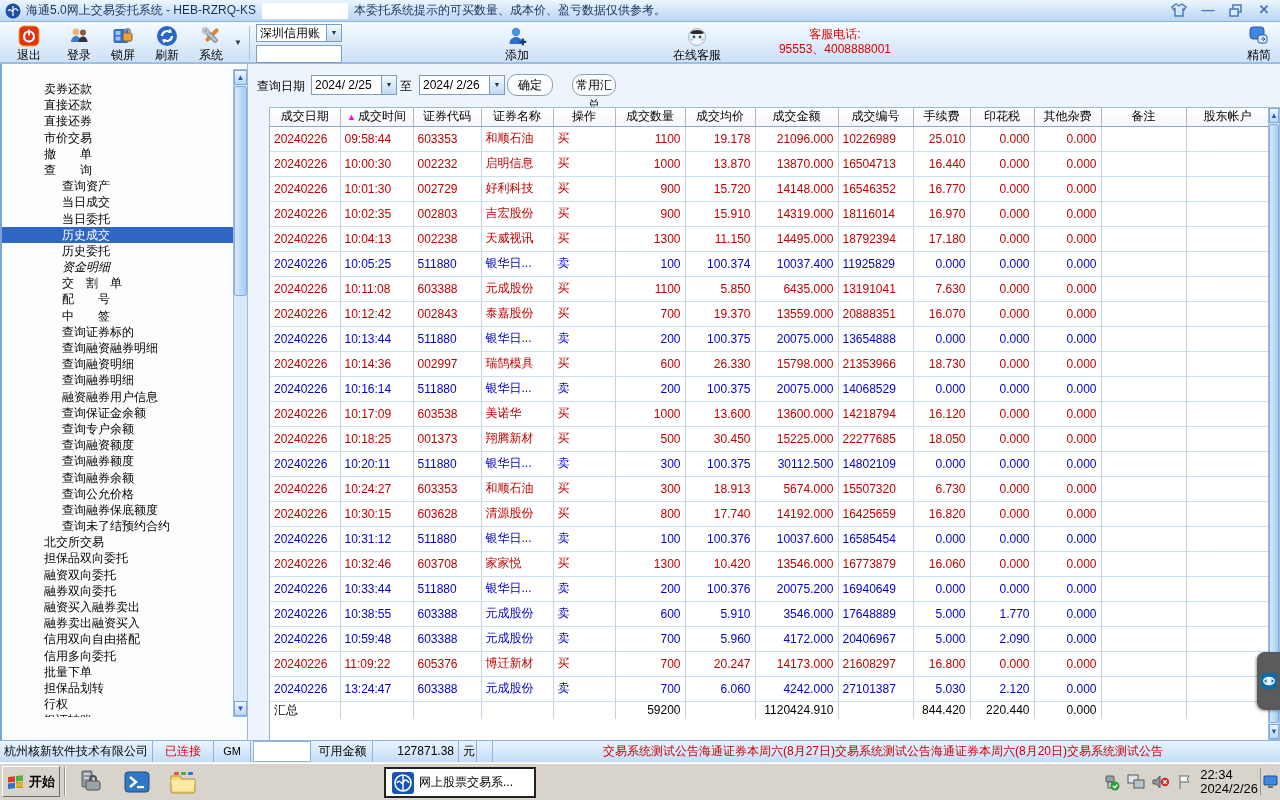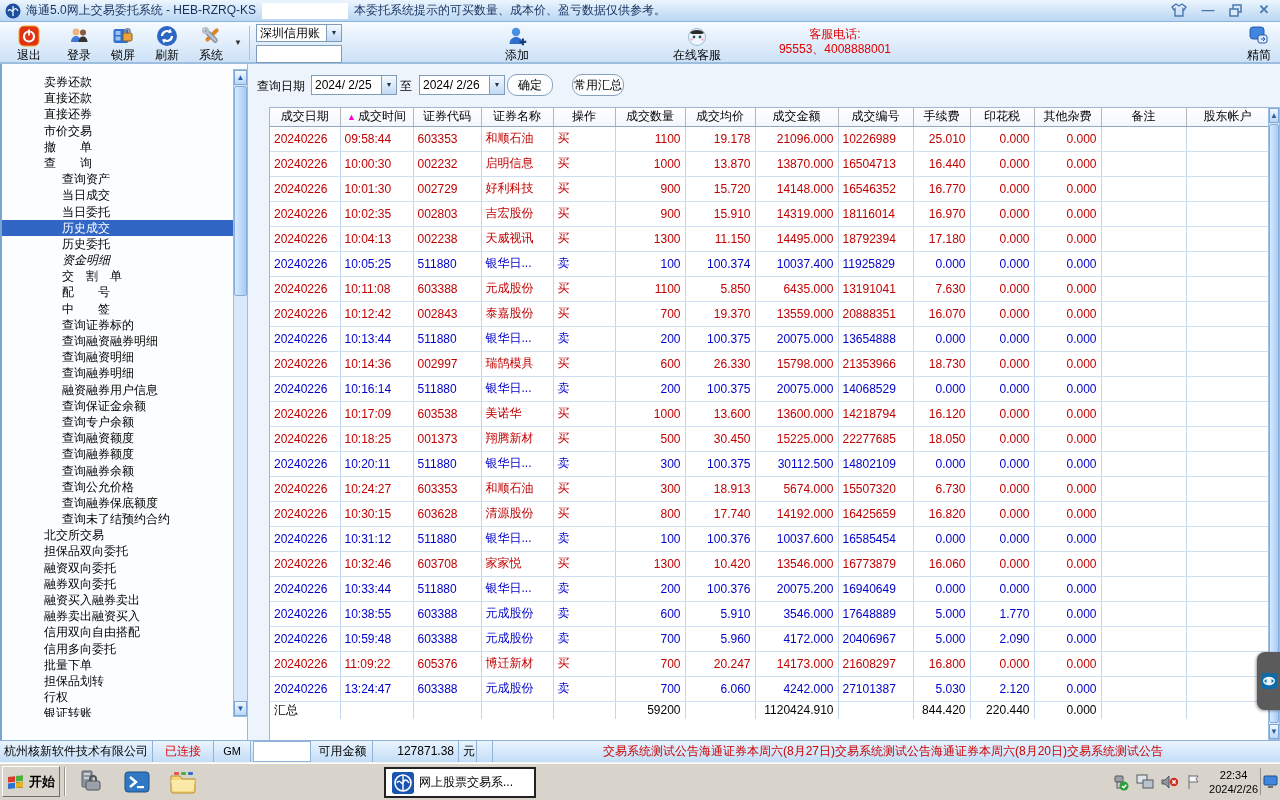--- a/index.html
+++ b/index.html
@@ -27,21 +27,21 @@
 .tb-sep { position:absolute; left:249px; top:4px; width:1px; height:34px; background:#a5c3e2; }
 .sys-arrow { position:absolute; left:234px; top:16px; font-size:8px; color:#333; }
 .acct { position:absolute; left:256px; top:2px; width:86px; height:18px; background:#fff; border:1px solid #7f9db9; display:flex; align-items:center; }
 .acct span.val { flex:1; padding-left:3px; white-space:nowrap; overflow:hidden; }
 .acct .drop { width:15px; height:16px; background:linear-gradient(#f4f9ff,#c2daf4); border-left:1px solid #7f9db9; font-size:7px; text-align:center; line-height:15px; color:#234; }
 .acct-input { position:absolute; left:256px; top:23px; width:86px; height:18px; background:#fff; border:1px solid #7f9db9; font:inherit; padding:0 3px; }
 .hotline { position:absolute; left:770px; top:5px; width:130px; text-align:center; color:#e00000; line-height:15px; }
 
 
 .sidebar { position:absolute; left:0; top:64px; width:248px; height:676px; background:#fbfdff; border-left:2px solid #7ba3d4; border-right:1px solid #9cb8d8; }
-.menu { position:absolute; left:0; top:0; width:231px; height:653px; overflow:hidden; padding-top:10px; }
+.menu { position:absolute; left:0; top:0; width:231px; height:653px; overflow:hidden; padding-top:17px; }
 .menu-item { height:16.2px; line-height:16.2px; white-space:nowrap; cursor:default; }
 .menu-item.selected { background:#3166c5; color:#fff; }
 .side-tabs { position:absolute; left:0; top:653px; width:246px; height:18px; background:#d8d5cf; border-top:1px solid #a0a0a0; display:flex; }
 .side-tab { height:18px; line-height:17px; padding:0 8px; background:#c7d2df; border-right:1px solid #96a5b8; white-space:nowrap; }
 .side-tab.active { background:#fff; }
 
 
 .vscroll { position:absolute; background:#d9e9fb; border:1px solid #9cbce0; }
 .vs-btn { position:absolute; left:0; width:100%; height:15px; background:linear-gradient(#f0f7ff,#b9d7f6); border:1px solid #7da7d8; color:#2a5ca8; font-size:8px; text-align:center; line-height:13px; }
 .vs-thumb { position:absolute; left:0; width:100%; background:linear-gradient(90deg,#d7e9fd,#a6cbf3); border:1px solid #86acdc; border-radius:2px; }
@@ -83,21 +83,21 @@
 
 
 .taskbar { position:absolute; left:0; top:762px; width:1280px; height:38px; background:#d8d4cc; border-top:1px solid #f4f3ef; box-shadow:inset 0 1px 0 #fff; }
 .start-btn { position:absolute; left:2px; top:3px; width:58px; height:31px; background:#d8d4cc;
   border:1px solid; border-color:#fff #6d6d6d #6d6d6d #fff; display:flex; align-items:center; justify-content:center; gap:4px; font-weight:bold; font-size:13px; }
 .tb-divider { position:absolute; left:64px; top:4px; width:2px; height:29px; border-left:1px solid #9a968e; border-right:1px solid #fff; }
 .ql-icon { position:absolute; top:5px; width:30px; height:28px; display:flex; align-items:center; justify-content:center; }
 .task-btn { position:absolute; top:4px; height:31px; background:#faf9f7; border:1px solid #4a4a4a; display:flex; align-items:center; gap:5px; padding:0 6px; white-space:nowrap; overflow:hidden; }
 .task-btn.active { border:2px solid #222; background:#fff; }
 .tray { position:absolute; right:22px; top:3px; height:32px; display:flex; align-items:center; gap:7px; }
-.clock { text-align:center; font-size:11px; line-height:14px; }
+.clock { text-align:left; font-size:13px; line-height:14px; }
 .show-desktop { position:absolute; right:1px; top:5px; width:19px; height:27px; display:flex; align-items:center; justify-content:center; border-left:1px solid #9a968e; }
 
 
 .tv-tab { position:absolute; right:0; top:652px; width:23px; height:58px; background:#5b5b5b; border-radius:8px 0 0 8px; display:flex; align-items:center; justify-content:center; box-shadow:-1px 1px 3px rgba(0,0,0,.4); }
 </style>
 </head>
 <body>
 
 <div class="screen">
 
@@ -269,21 +269,21 @@
       <div class="datebox" style="left:62px">
         <span class="val">2024/ 2/25</span>
         <span class="drop">▼</span>
       </div>
       <span class="q-to">至</span>
       <div class="datebox" style="left:170px">
         <span class="val">2024/ 2/26</span>
         <span class="drop">▼</span>
       </div>
       <div class="q-btn" style="left:258px;width:46px">确定</div>
-      <div class="q-btn" style="left:323px;width:52px">常用汇总</div>
+      <div class="q-btn" style="left:323px;width:44px">常用汇总</div>
     </div>
 
     <div class="table-wrap">
       <table class="grid">
         <colgroup id="grid-cols">
             <col style="width: 70px;">
             <col style="width: 73px;">
             <col style="width: 68px;">
             <col style="width: 72px;">
             <col style="width: 62px;">

